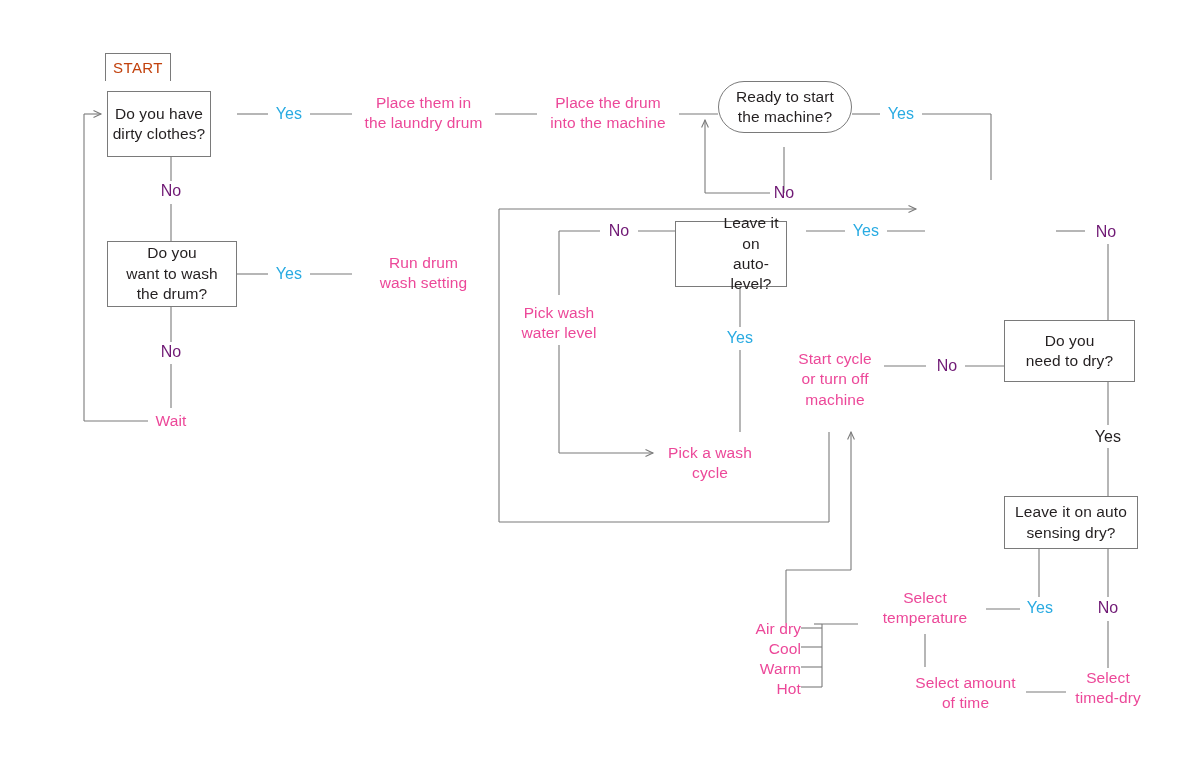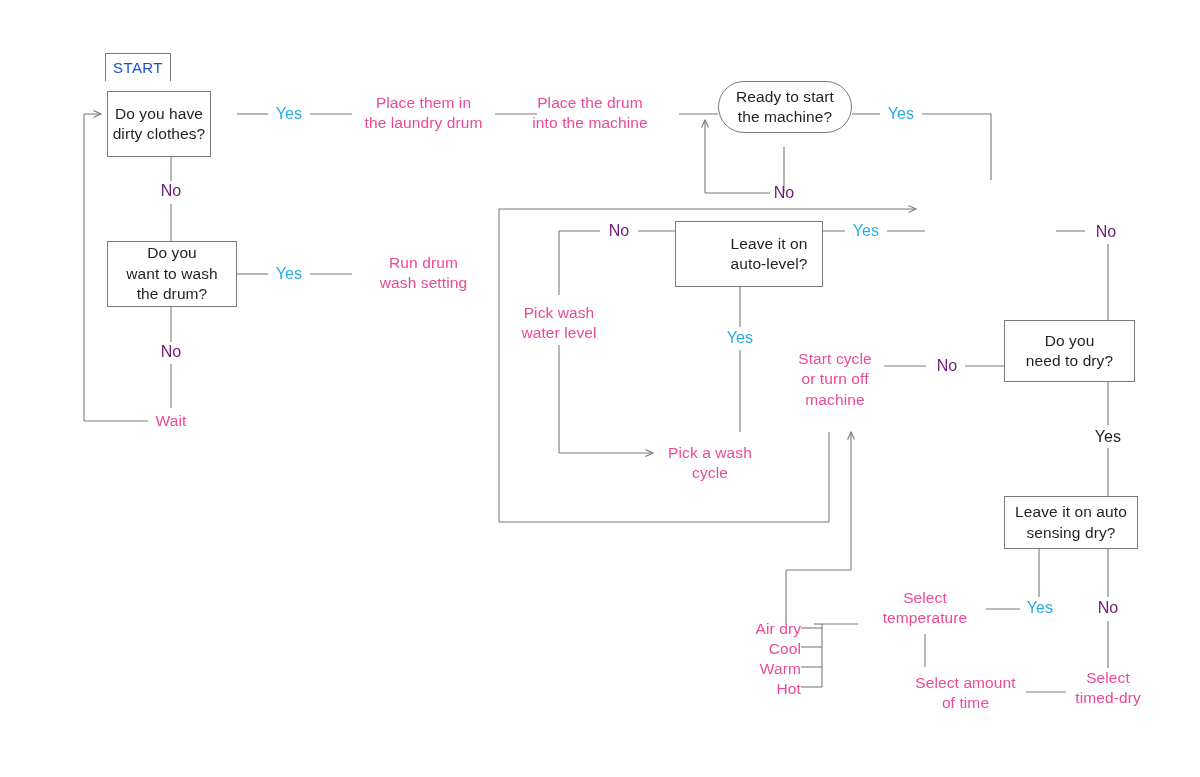--- a/index.html
+++ b/index.html
@@ -40,21 +40,21 @@
   .boxed {
     border: 1px solid #7a7a7a;
     background: #ffffff;
   }
   .start-tab {
     position: absolute;
     box-sizing: border-box;
     border: 1px solid #7a7a7a;
     border-bottom: none;
     background: #ffffff;
-    color: #1d4ed8;
+    color: #c2410c;
     font-size: 15px;
     display: flex;
     align-items: center;
     justify-content: center;
     letter-spacing: 0.4px;
     z-index: 1;
   }
   .plain {
     position: absolute;
     color: #ec4899;
@@ -197,33 +197,33 @@
 dirty clothes?</div>
 
   <div class="node boxed" style="left:107px; top:241px; width:130px; height:66px;">Do you
 want to wash
 the drum?</div>
 
   <div class="node boxed" style="left:718px; top:81px; width:134px; height:52px;border-radius:32px;">Ready to start
 the machine?</div>
 
 
-  <div class="node boxed" style="left:675px; top:221px; width:148px; height:66px;padding-left:40px;">Leave it on
+  <div class="node boxed" style="left:675px; top:221px; width:112px; height:66px;padding-left:40px;">Leave it on
 auto-level?</div>
 
   <div class="node boxed" style="left:1004px; top:320px; width:131px; height:62px;">Do you
 need to dry?</div>
 
   <div class="node boxed" style="left:1004px; top:496px; width:134px; height:53px;">Leave it on auto
 sensing dry?</div>
 
   <div class="plain" style="left:352px; top:93px; width:143px;">Place them in
 the laundry drum</div>
 
-  <div class="plain" style="left:519px; top:93px; width:142px;">Place the drum
+  <div class="plain" style="left:537px; top:93px; width:142px;">Place the drum
 into the machine</div>
 
   <div class="plain" style="left:352px; top:253px; width:143px;">Run drum
 wash setting</div>
 
   <div class="plain" style="left:148px; top:411px; width:46px;">Wait</div>
 
   <div class="plain" style="left:499px; top:303px; width:120px;">Pick wash
 water level</div>
 

